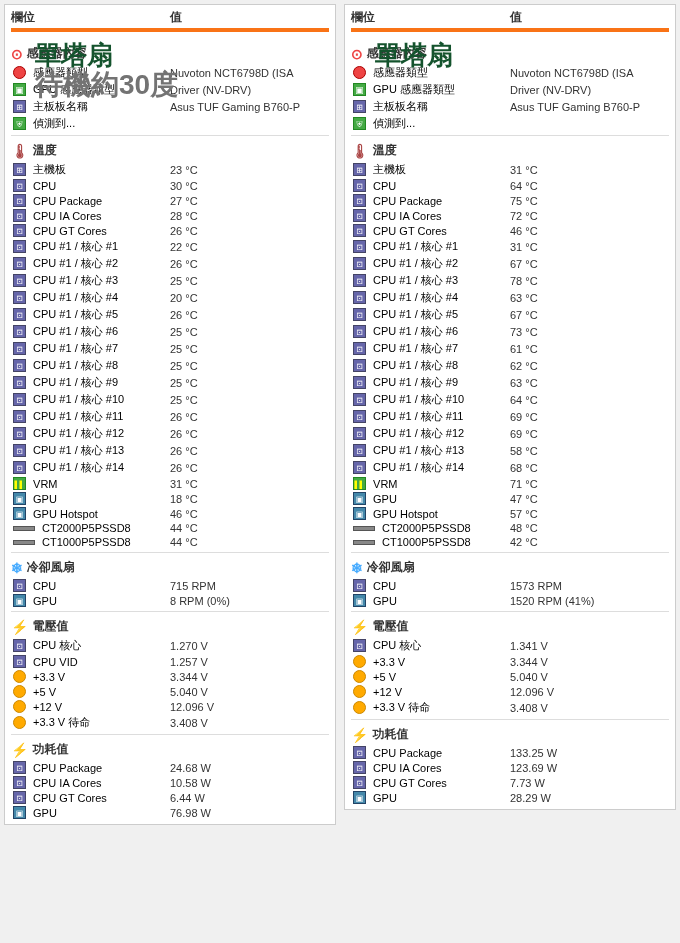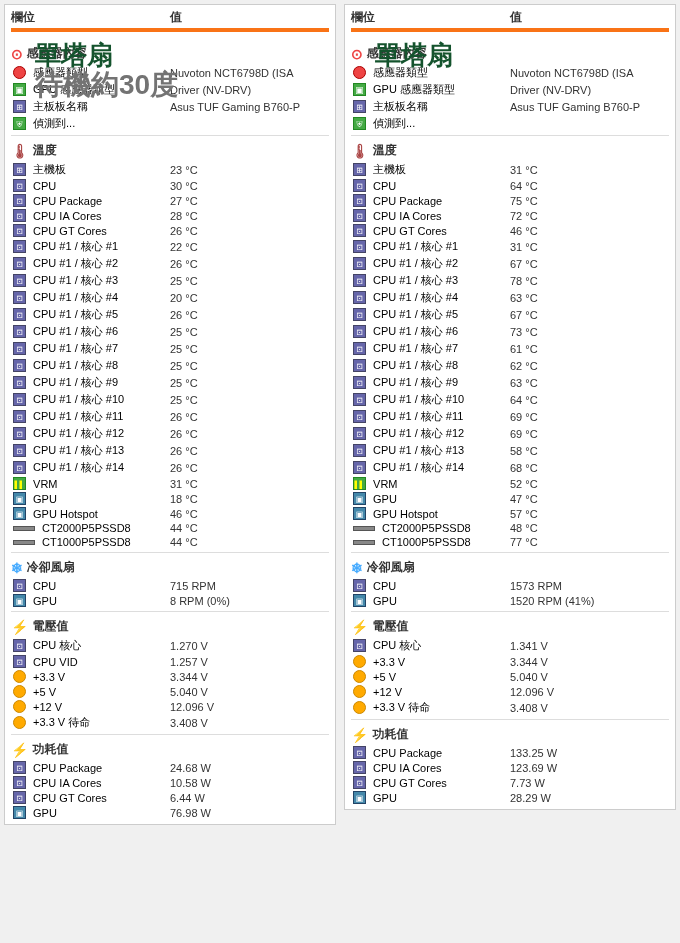--- a/index.html
+++ b/index.html
@@ -394,37 +394,37 @@
         <div class="data-row">
           <span class="label"><span style="display:inline-block;width:13px;height:13px;background:#66a;border:1px solid #446;vertical-align:middle;font-size:8px;text-align:center;line-height:13px;color:white;">⊡</span>&nbsp;CPU #1 / 核心 #13</span>
           <span class="value">58 °C</span>
         </div>
         <div class="data-row">
           <span class="label"><span style="display:inline-block;width:13px;height:13px;background:#66a;border:1px solid #446;vertical-align:middle;font-size:8px;text-align:center;line-height:13px;color:white;">⊡</span>&nbsp;CPU #1 / 核心 #14</span>
           <span class="value">68 °C</span>
         </div>
         <div class="data-row">
           <span class="label"><span style="display:inline-block;width:13px;height:13px;background:#4a4;border:1px solid #282;vertical-align:middle;font-size:7px;text-align:center;line-height:13px;color:#ff0;">▌▌</span>&nbsp;VRM</span>
-          <span class="value">52 °C</span>
+          <span class="value">71 °C</span>
         </div>
         <div class="data-row">
           <span class="label"><span style="display:inline-block;width:13px;height:13px;background:#48a;border:1px solid #246;vertical-align:middle;font-size:8px;text-align:center;line-height:13px;color:white;">▣</span>&nbsp;GPU</span>
           <span class="value">47 °C</span>
         </div>
         <div class="data-row">
           <span class="label"><span style="display:inline-block;width:13px;height:13px;background:#48a;border:1px solid #246;vertical-align:middle;font-size:8px;text-align:center;line-height:13px;color:white;">▣</span>&nbsp;GPU Hotspot</span>
           <span class="value">57 °C</span>
         </div>
         <div class="data-row">
           <span class="label"><span style="display:inline-block;width:22px;height:5px;background:#888;border:1px solid #555;vertical-align:middle;"></span>&nbsp;CT2000P5PSSD8</span>
           <span class="value">48 °C</span>
         </div>
         <div class="data-row">
           <span class="label"><span style="display:inline-block;width:22px;height:5px;background:#888;border:1px solid #555;vertical-align:middle;"></span>&nbsp;CT1000P5PSSD8</span>
-          <span class="value">77 °C</span>
+          <span class="value">42 °C</span>
         </div>
         <div class="divider"></div>
         <div class="section-title">
           <span style="color:#4af;font-size:14px;">❄</span>
           <span>冷卻風扇</span>
         </div>
         <div class="data-row">
           <span class="label"><span style="display:inline-block;width:13px;height:13px;background:#66a;border:1px solid #446;vertical-align:middle;font-size:8px;text-align:center;line-height:13px;color:white;">⊡</span>&nbsp;CPU</span>
           <span class="value">1573 RPM</span>
         </div>

